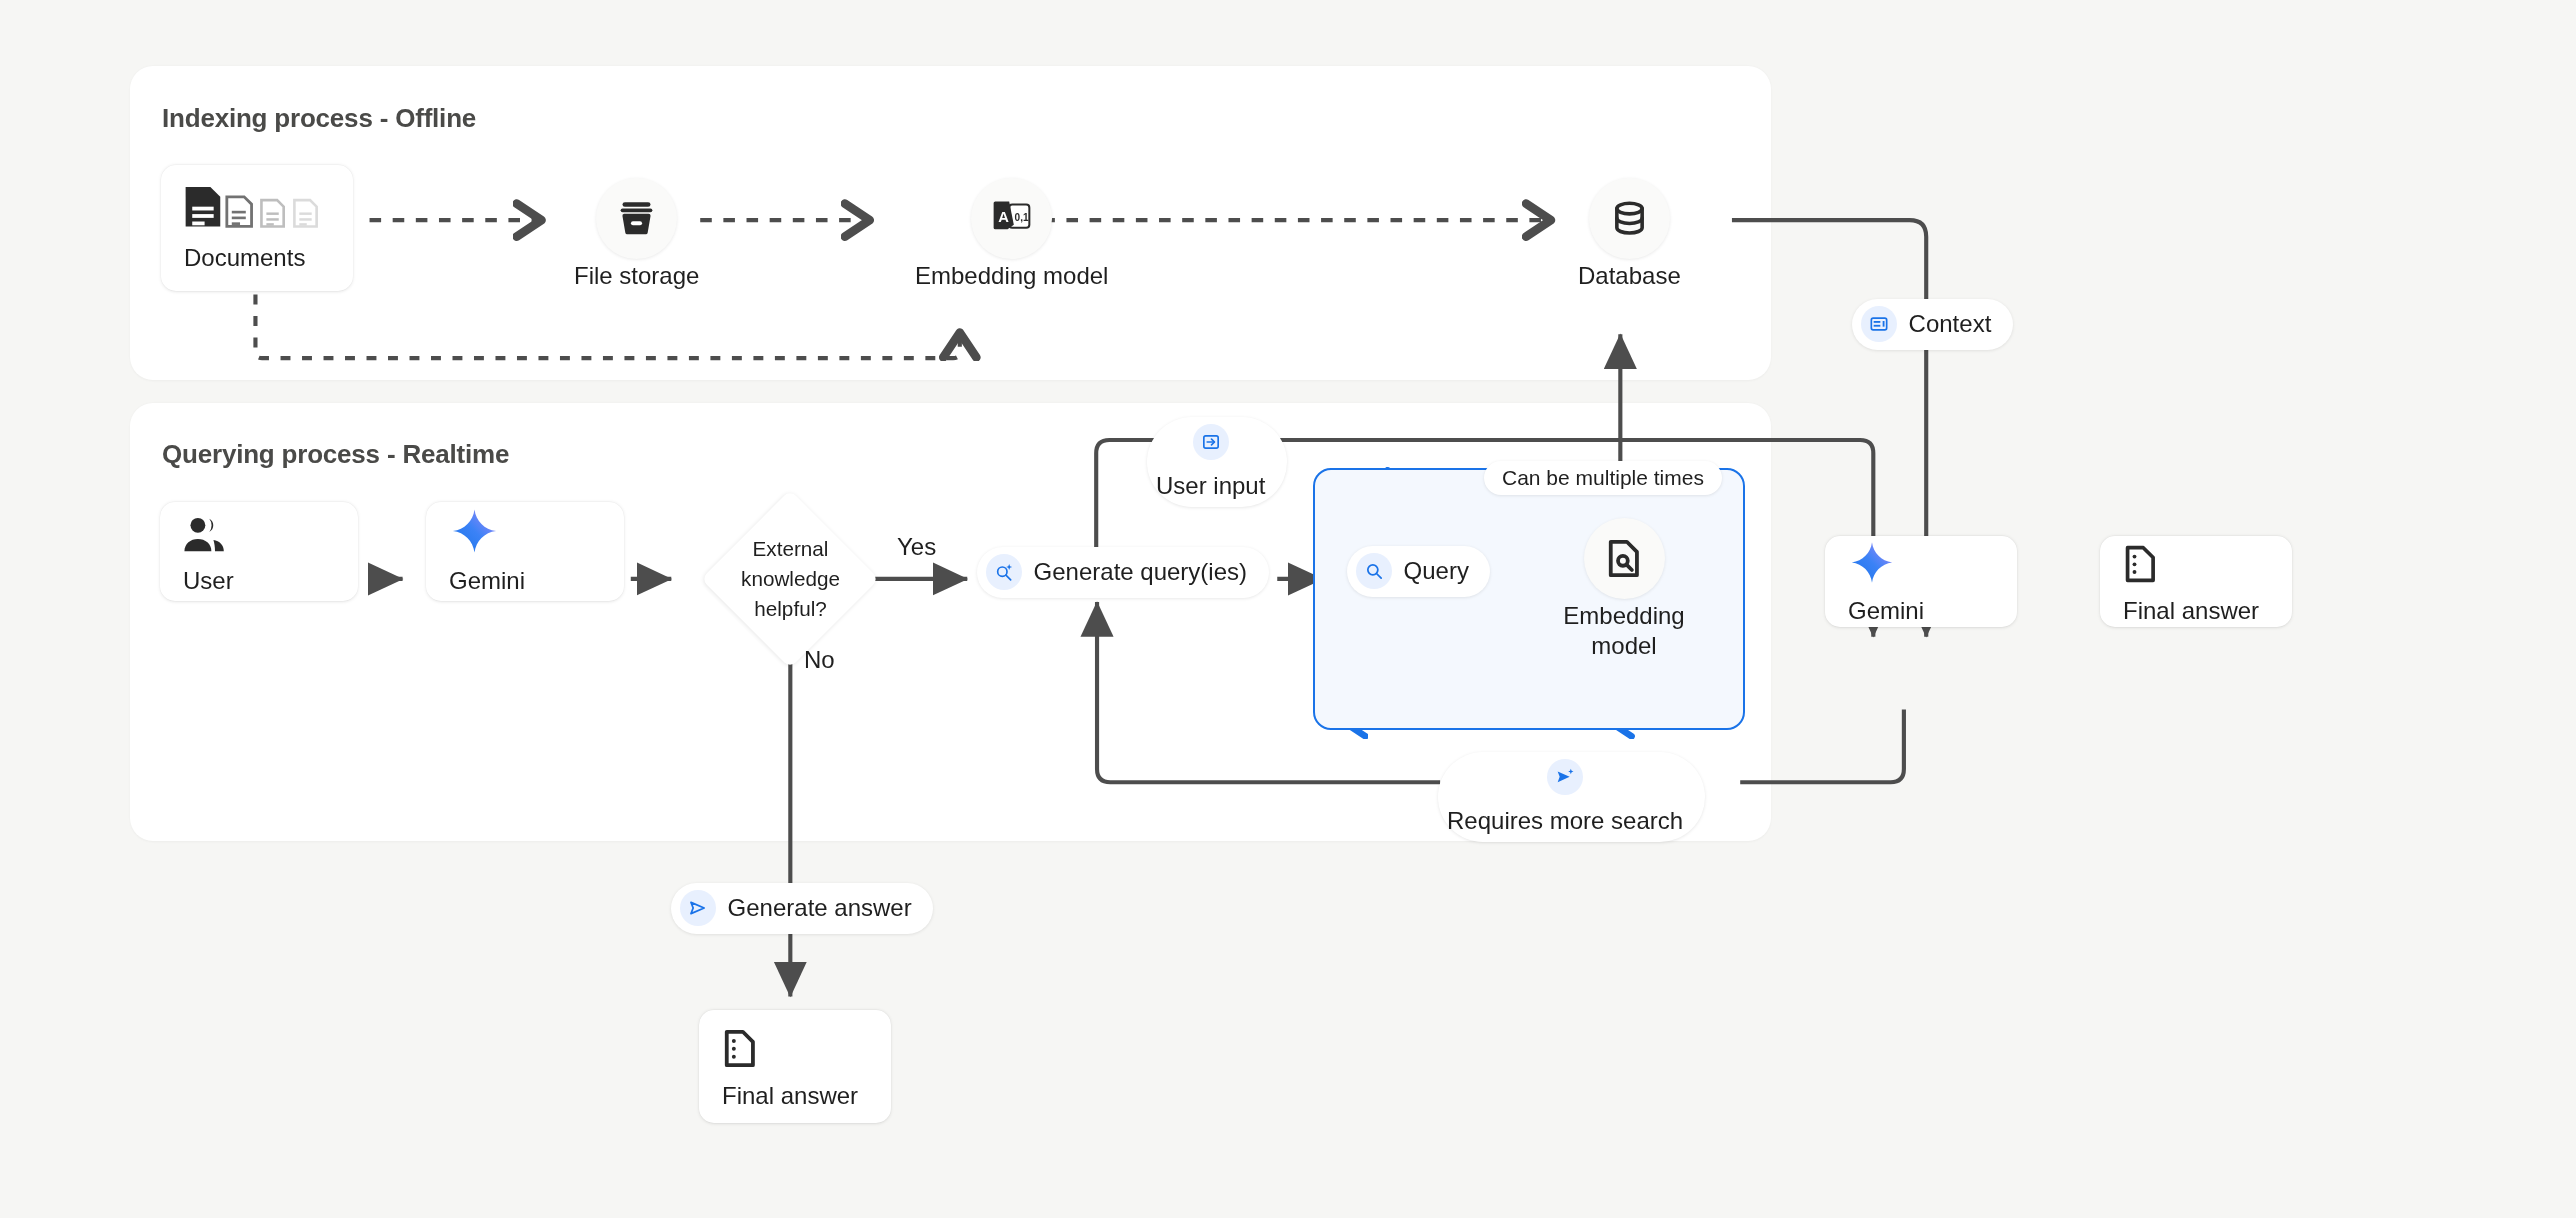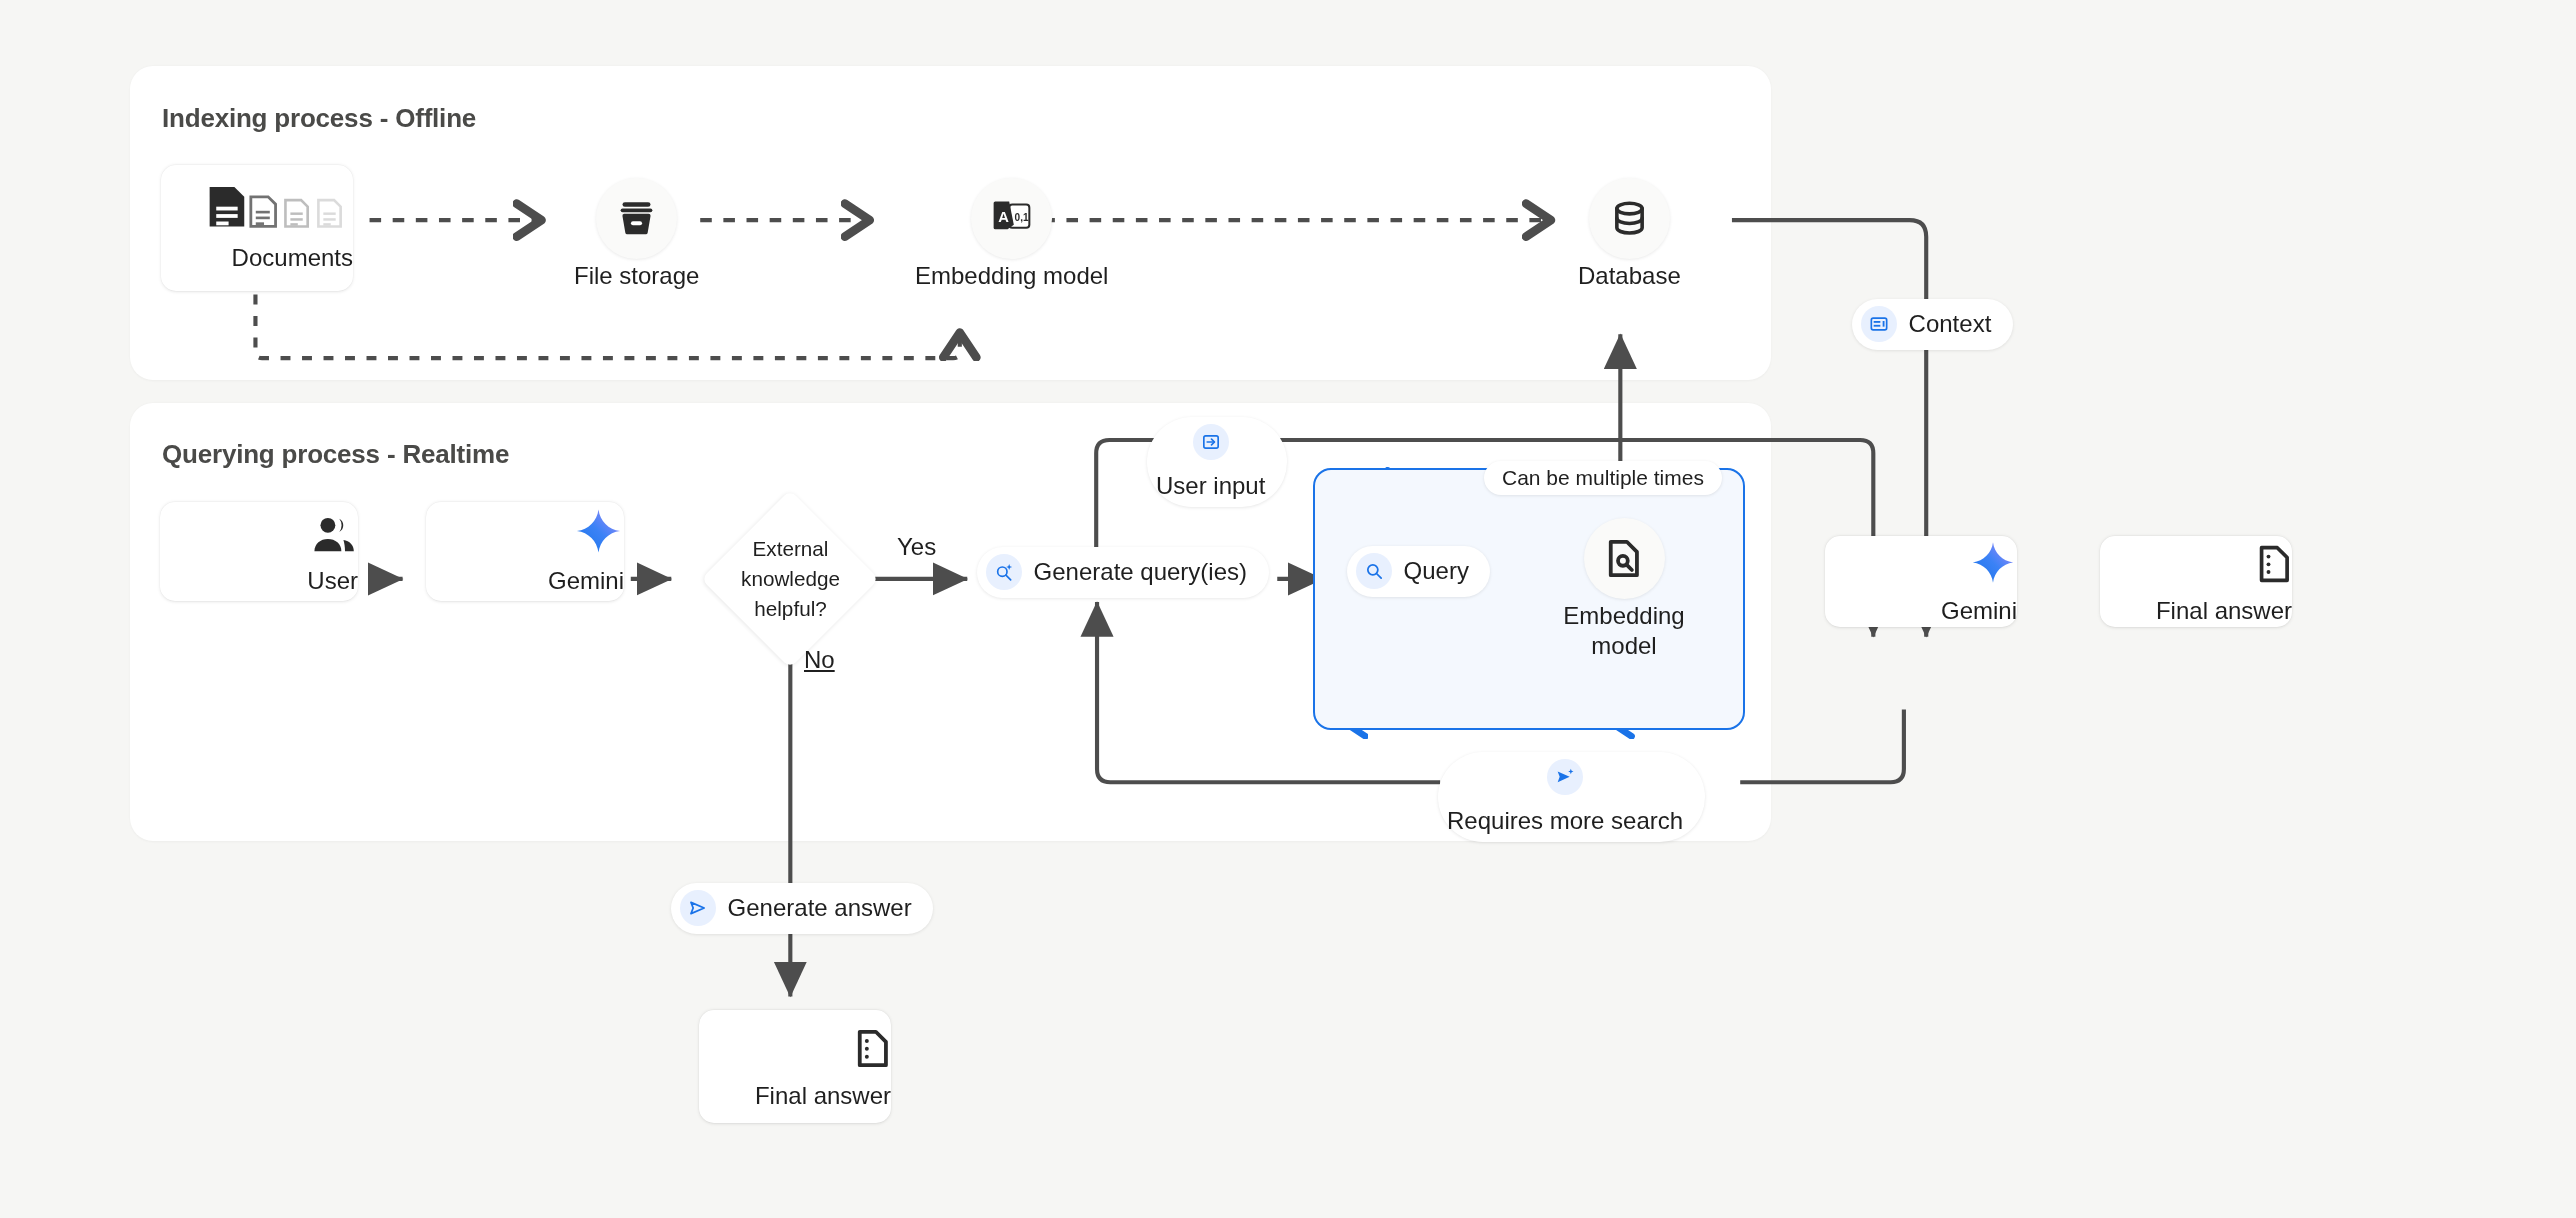--- a/index.html
+++ b/index.html
@@ -23,21 +23,21 @@
   .panel-title{
     position:absolute;font-size:26px;font-weight:bold;color:#4a4a48;
     letter-spacing:-0.2px;white-space:nowrap;
   }
 
   
   .card{
     position:absolute;background:#fff;border-radius:15px;
     box-shadow:0 0.8px 3.3px rgba(0,0,0,.10), 0 0 0 0.4px rgba(0,0,0,.03);
     display:flex;flex-direction:column;justify-content:center;
-    padding-left:23px;box-sizing:border-box;align-items:flex-end;
+    padding-left:23px;box-sizing:border-box;
   }
   .card .lbl{font-size:24px;color:#1f1f1f;margin-top:13.2px;white-space:nowrap;}
   .card .ico{height:46px;display:flex;align-items:flex-end;}
 
   
   .circ-node{position:absolute;display:flex;flex-direction:column;align-items:center;}
   .circ{
     width:81px;height:81px;border-radius:50%;background:#fafaf9;
     box-shadow:0 0.8px 3.3px rgba(0,0,0,.09);
     display:flex;align-items:center;justify-content:center;
@@ -239,21 +239,21 @@
         <path d="M32 2 C34 18 46 30 62 32 C46 34 34 46 32 62 C30 46 18 34 2 32 C18 30 30 18 32 2 Z" fill="url(#gg1)"></path>
       </svg>
     </div>
     <div class="lbl">Gemini</div>
   </div>
 
   <div class="diamond" style="left:727px;top:516px;width:126px;height:126px;transform:rotate(45deg);"></div>
   <div class="diamond-inner" style="left:716px;top:521px;width:149px;height:116px;">External knowledge helpful?</div>
 
   <div class="edge-lbl" style="left:897px;top:533px;">Yes</div>
-  <div class="edge-lbl" style="left:804px;top:646px;text-decoration:underline;">No</div>
+  <div class="edge-lbl" style="left:804px;top:646px;">No</div>
 
   <div class="pill" style="left:977px;top:547px;">
     <span class="pico">
       <svg width="20" height="20" viewBox="0 0 24 24" fill="none" stroke="#1a73e8" stroke-width="2" stroke-linecap="round">
         <circle cx="10" cy="11.6" r="5.6"></circle>
         <path d="M14.3 15.8 L20 21.4"></path>
         <path d="M18.2 2.4 l1 2.6 2.6 1 -2.6 1 -1 2.6 -1-2.6 -2.6-1 2.6-1 z" fill="#1a73e8" stroke="none"></path>
       </svg>
     </span>
     <span>Generate query(ies)</span>

